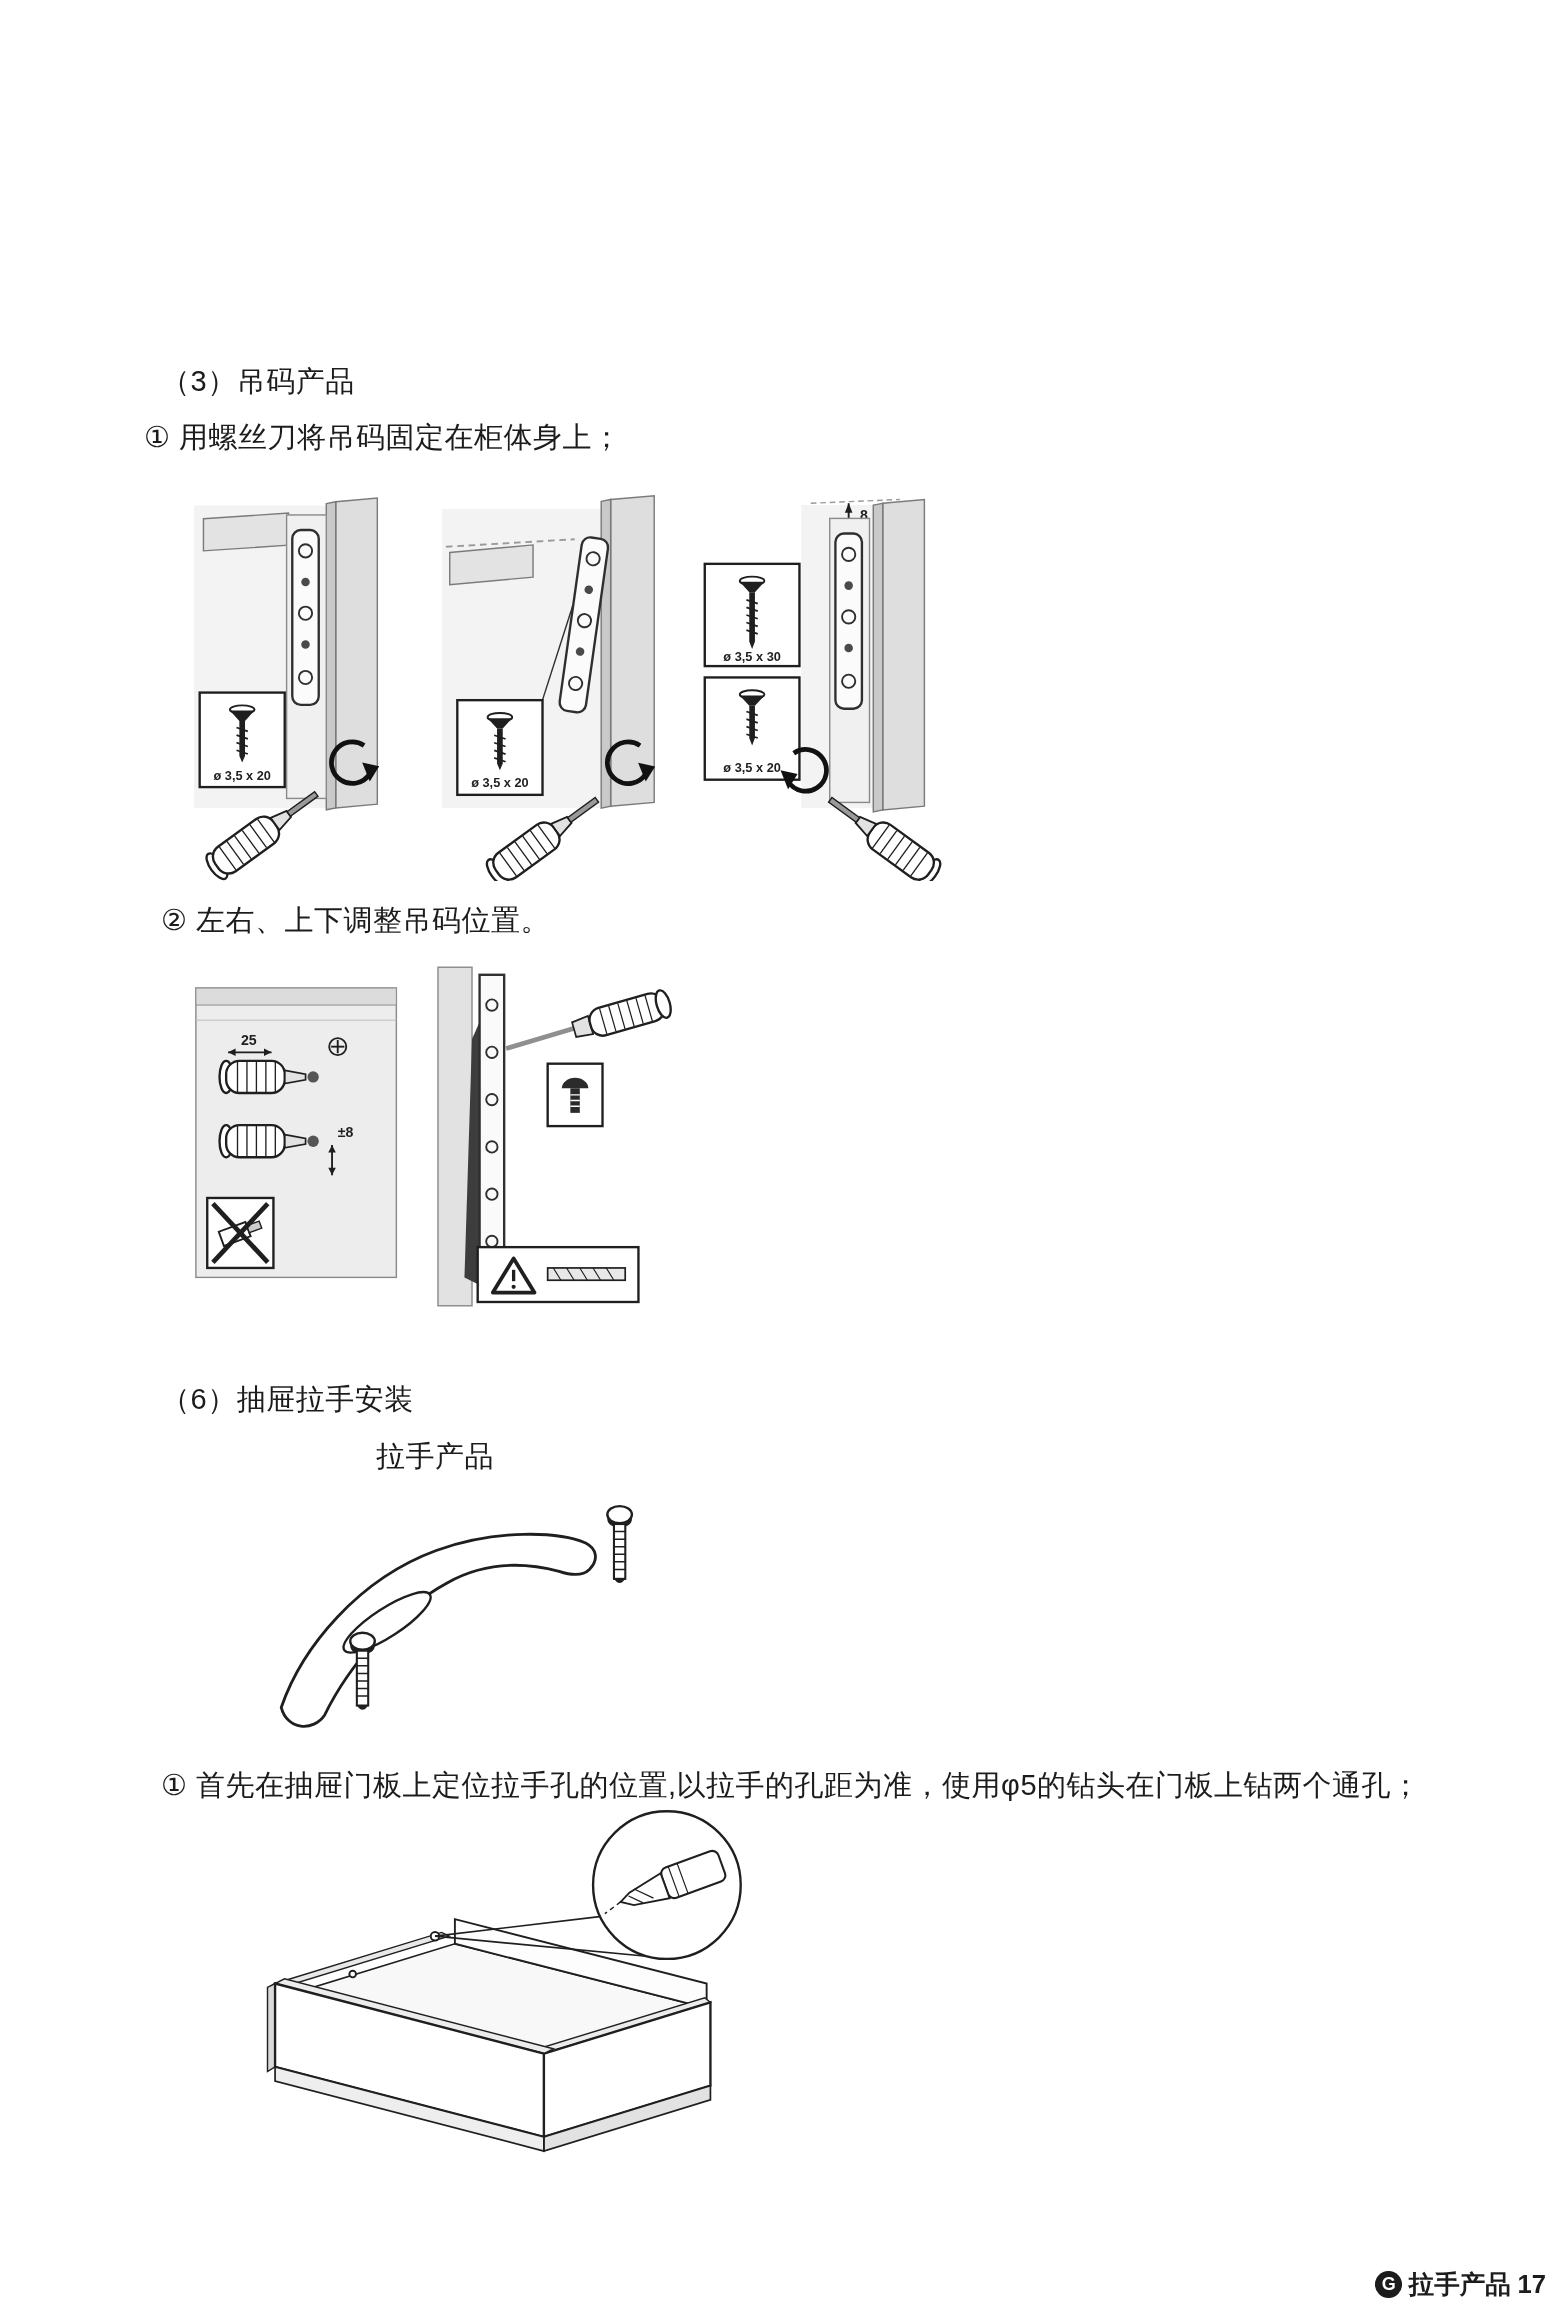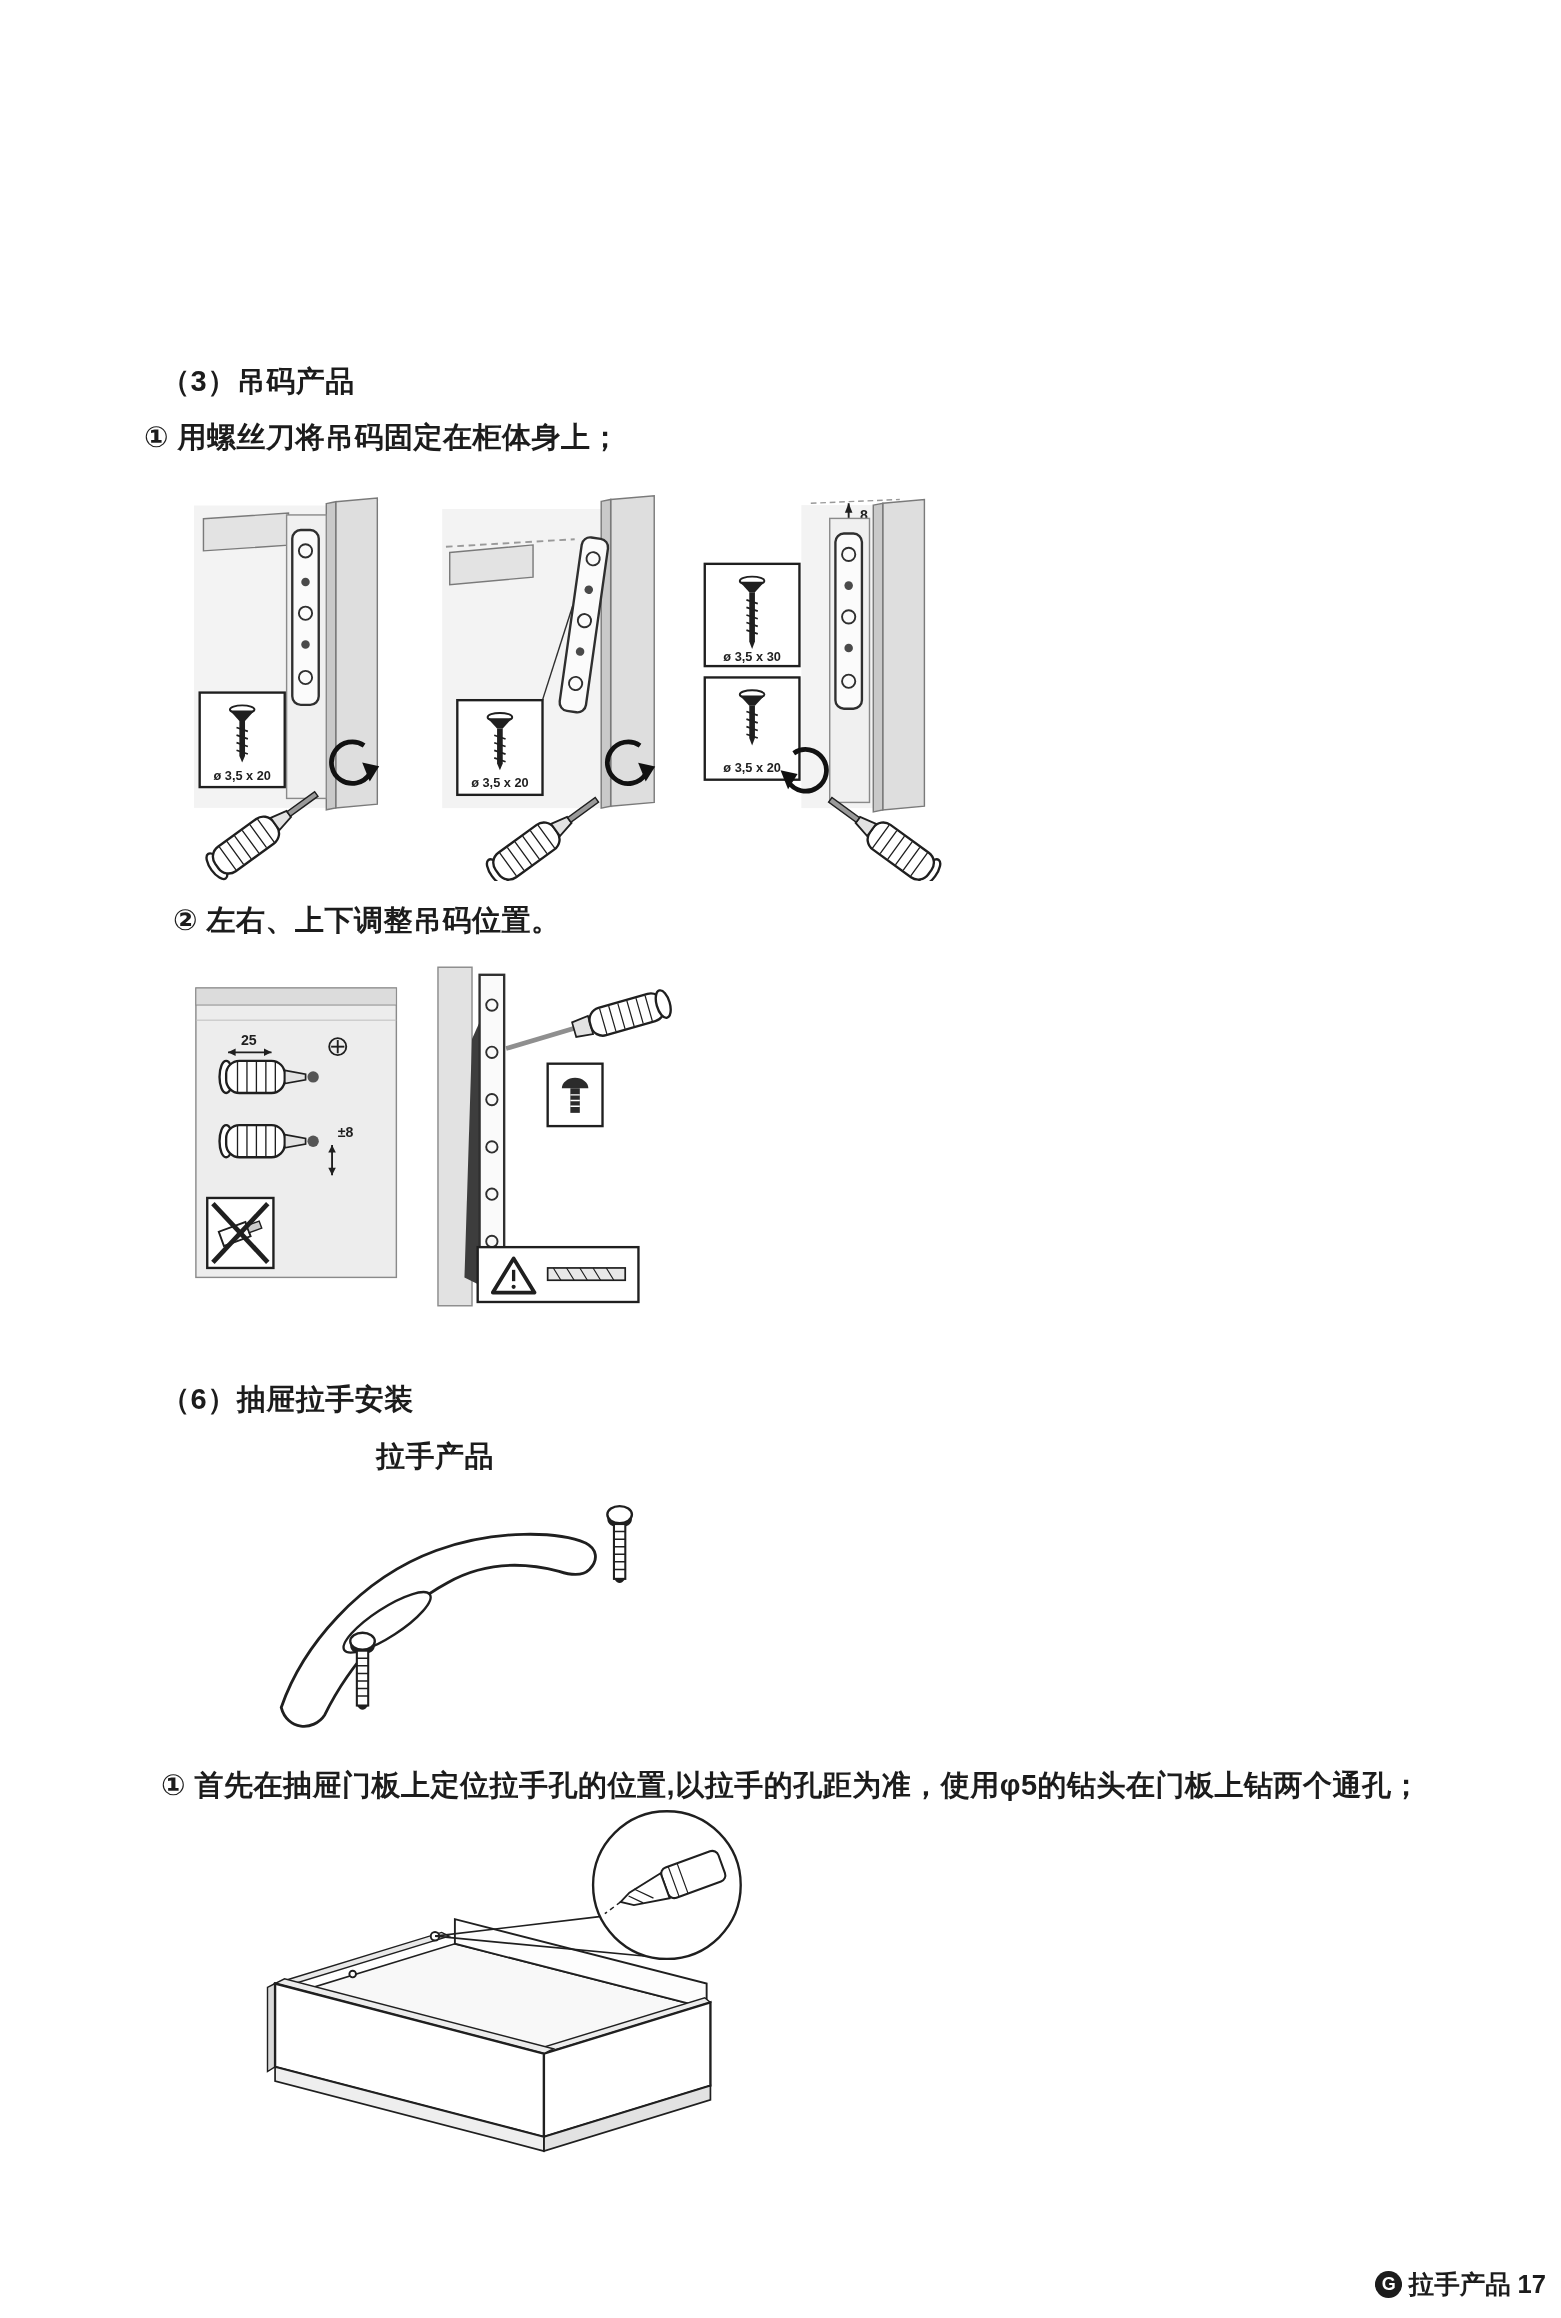--- a/index.html
+++ b/index.html
@@ -2,21 +2,21 @@
 <html style="font-size:15px"><head>
 <meta charset="utf-8">
 <style>
   *{box-sizing:border-box;}
   html,body{margin:0;padding:0;}
   body{
     width:1561px;height:2319px;position:relative;background:#ffffff;
     font-family:"Liberation Sans","DejaVu Sans",sans-serif;color:#1c1c1c;overflow:hidden;
   }
   .abs{position:absolute;}
-  .body-text{font-size:29px;font-weight:700;letter-spacing:0.5px;white-space:nowrap;}
+  .body-text{font-size:29px;font-weight:400;letter-spacing:0.5px;white-space:nowrap;}
   .fig{position:absolute;}
   svg text{font-family:"Liberation Sans","DejaVu Sans",sans-serif;}
   .footer{
     position:absolute;right:15px;top:2267px;display:flex;align-items:center;gap:6.6px;
     font-size:25.6px;font-weight:600;
   }
   .brand-circle{
     width:26.5px;height:26.5px;border-radius:50%;background:#1c1c1c;color:#fff;
     display:flex;align-items:center;justify-content:center;font-size:18px;font-weight:bold;
   }
@@ -134,21 +134,21 @@
       <rect x="12" y="354" width="76" height="32" rx="13" fill="#fff" stroke="#1f1f1f" stroke-width="2.5"></rect>
       <path d="M26,355 L26,385 M36,355 L36,385 M46,355 L46,385 M56,355 L56,385 M66,355 L66,385 M76,355 L76,385" stroke="#1f1f1f" stroke-width="1.4"></path>
       <polygon points="88,362 106,366 106,374 88,378" fill="#e2e2e2" stroke="#1f1f1f" stroke-width="2"></polygon>
       <rect x="106" y="367" width="36" height="6" fill="#9a9a9a" stroke="#1f1f1f" stroke-width="1.5"></rect>
     </g>
   </g>
   <path d="M96,308 a22,22 0 1,0 6,-30" fill="none" stroke="#111" stroke-width="5"></path>
   <polygon points="96,316 88,296 106,300" fill="#111"></polygon>
 </svg>
 
-<div class="abs body-text" style="left:173px;top:901px">② 左右、上下调整吊码位置。</div>
+<div class="abs body-text" style="left:161px;top:901px">② 左右、上下调整吊码位置。</div>
 
 <svg class="fig" style="left:194px;top:965px" width="487" height="343" viewBox="0 0 515 362">
   <rect x="2" y="24" width="212" height="306" fill="#ededed" stroke="#8a8a8a" stroke-width="1.5"></rect>
   <rect x="2" y="24" width="212" height="18" fill="#dcdcdc" stroke="#8a8a8a" stroke-width="1"></rect>
   <line x1="2" y1="58" x2="214" y2="58" stroke="#bbbbbb" stroke-width="1"></line>
   <text x="58" y="84" text-anchor="middle" font-size="15" font-weight="bold" fill="#1f1f1f">25</text>
   <line x1="36" y1="92" x2="82" y2="92" stroke="#1f1f1f" stroke-width="2"></line>
   <polygon points="36,92 44,88 44,96" fill="#1f1f1f"></polygon>
   <polygon points="82,92 74,88 74,96" fill="#1f1f1f"></polygon>
   <g>

